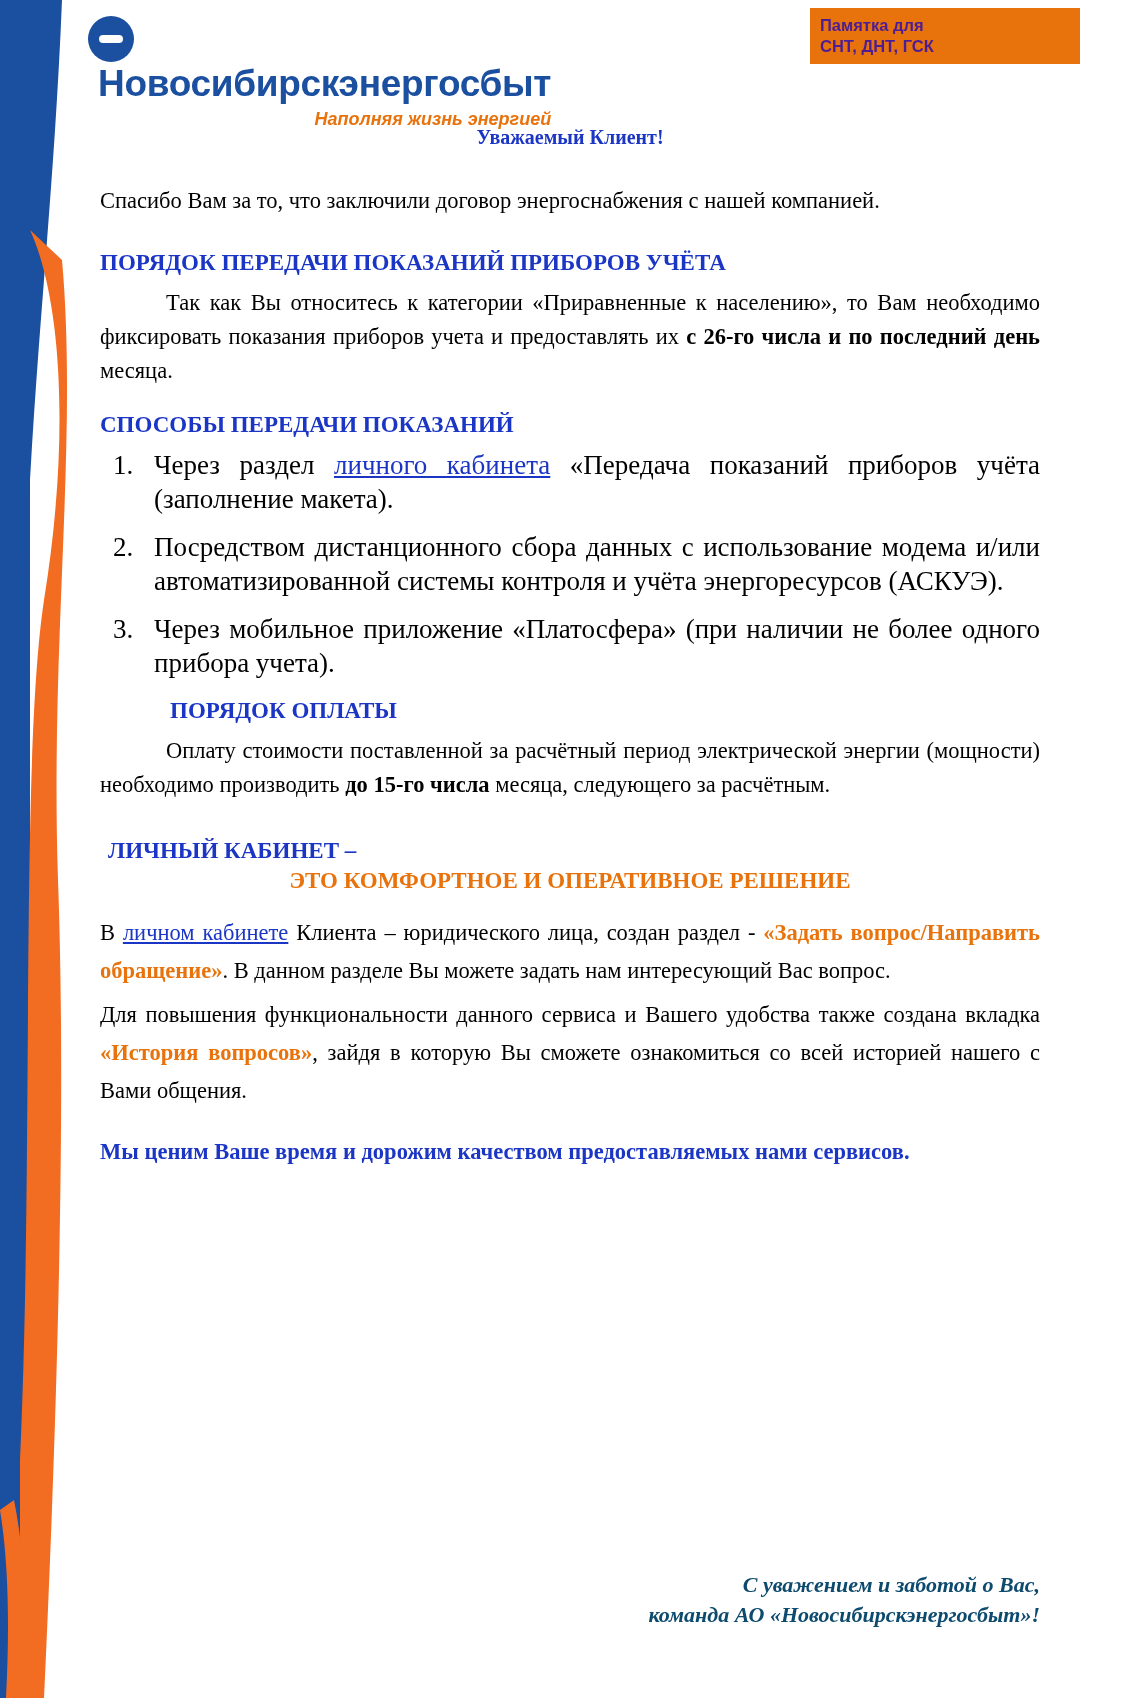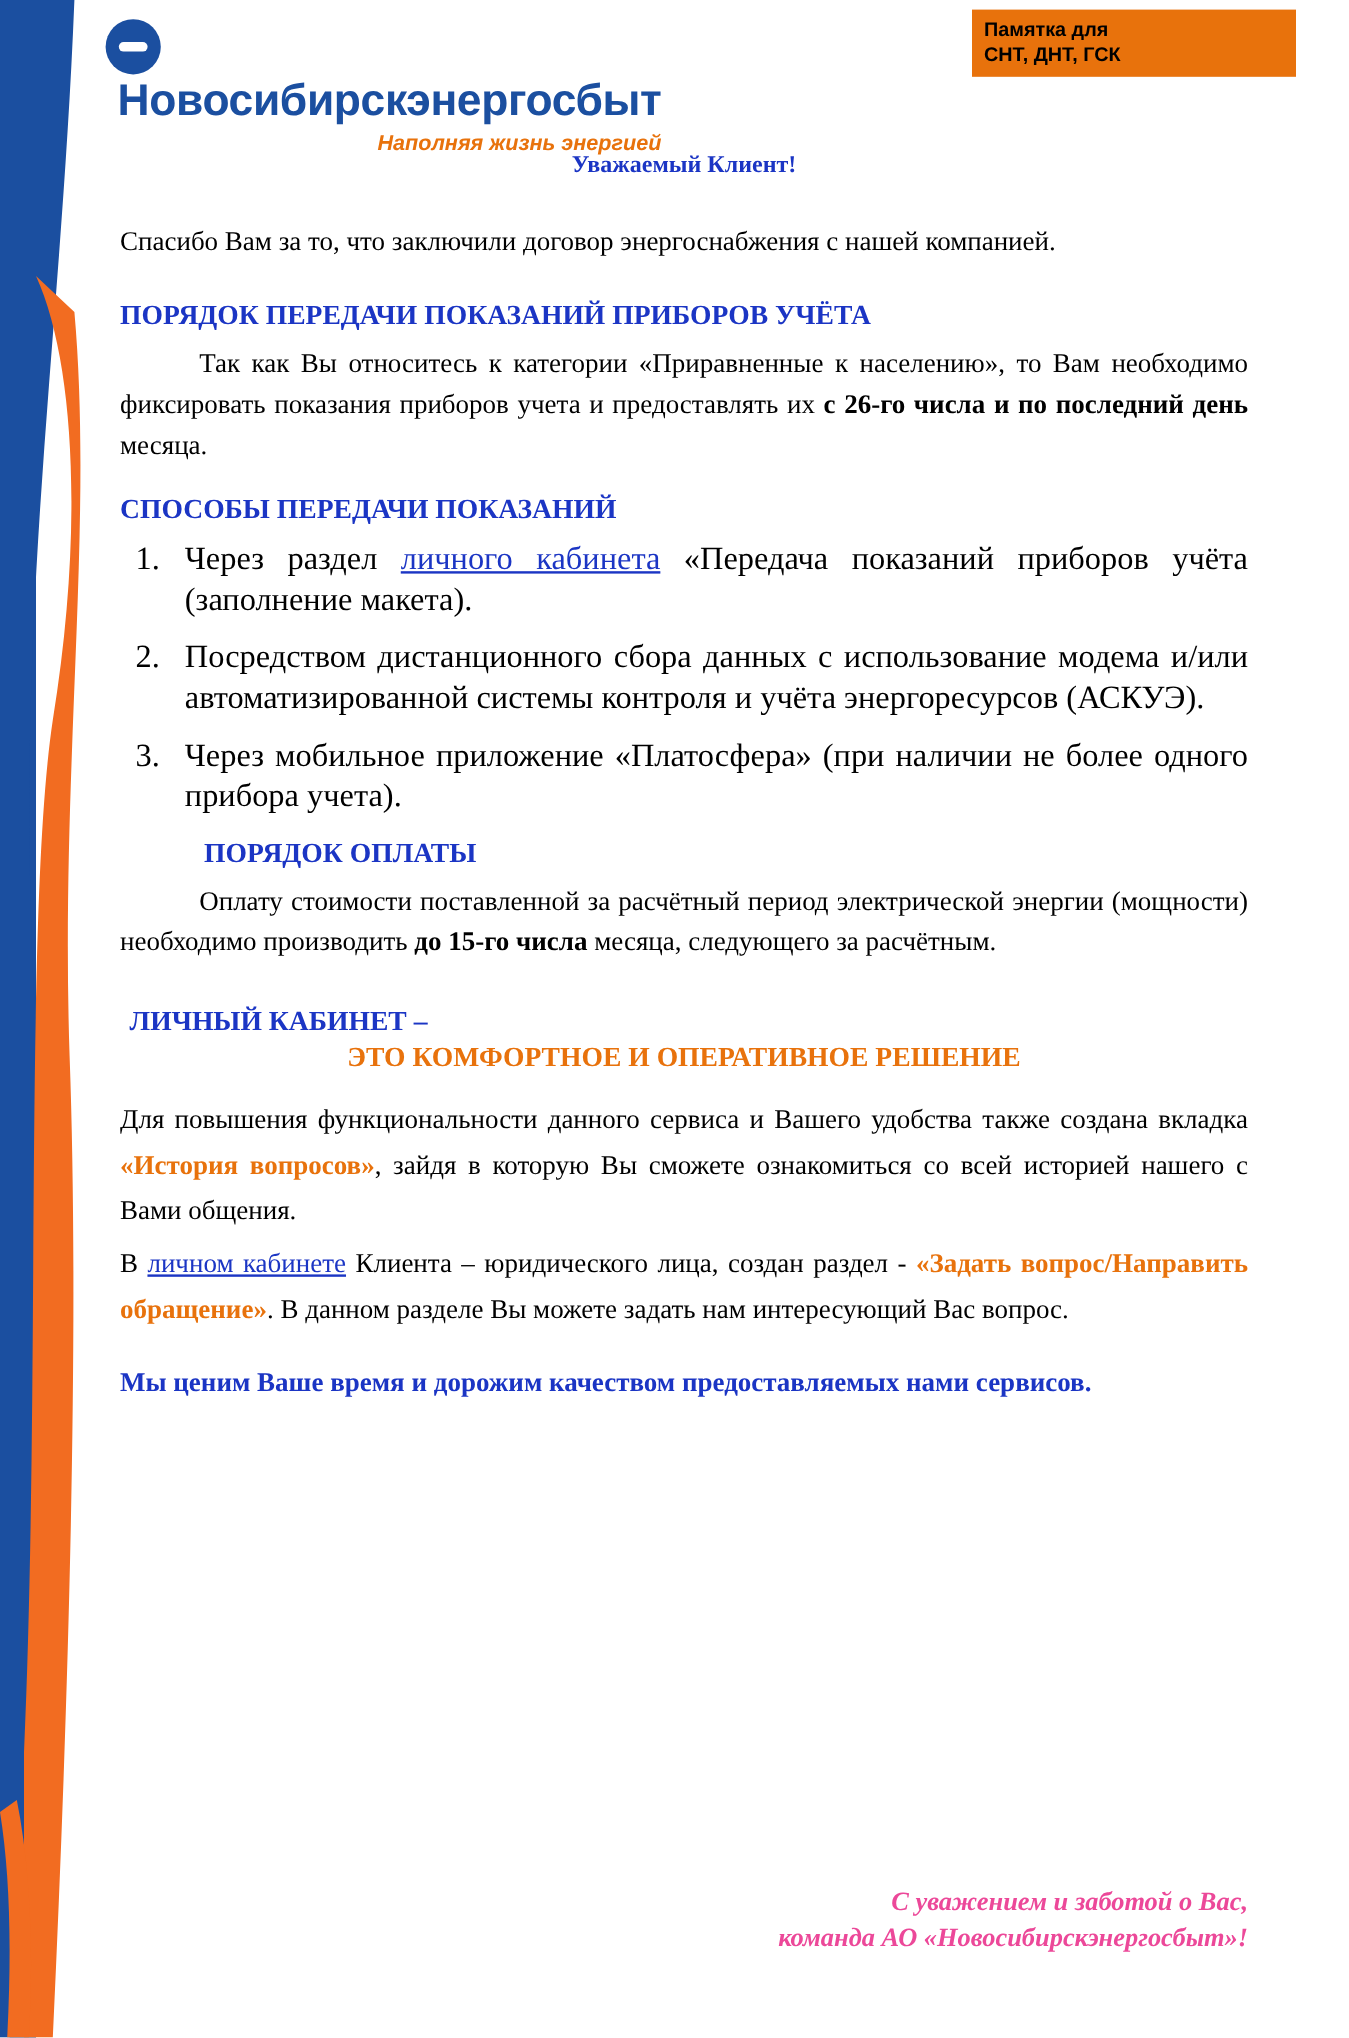--- a/index.html
+++ b/index.html
@@ -84,21 +84,21 @@
     margin-top: 2px;
     white-space: nowrap;
   }
   .badge {
     position: absolute;
     left: 810px;
     top: 8px;
     width: 270px;
     height: 56px;
     background: #e8720c;
-    color: #000000;
+    color: #4c1d95;
     font-family: "Liberation Sans", sans-serif;
     font-weight: bold;
     font-size: 16.5px;
     line-height: 21px;
     padding: 7px 0 0 10px;
     box-sizing: border-box;
   }
 
   
   .content {
@@ -200,21 +200,21 @@
     font-size: 22.5px;
     line-height: 32px;
   }
 
   .signature {
     position: absolute;
     left: 100px;
     top: 1570px;
     width: 940px;
     text-align: right;
-    color: #ec4899;
+    color: #0c4a6e;
     font-weight: bold;
     font-style: italic;
     font-size: 22px;
     line-height: 30px;
   }
 </style>
 </head>
 <body>
 
 <svg class="ribbon" viewBox="0 0 90 1698" preserveAspectRatio="none">
@@ -255,23 +255,23 @@
   </ol>
 
   <h2 class="section left-ind" style="margin-top:16px">ПОРЯДОК ОПЛАТЫ</h2>
   <p class="indent"><span>Оплату стоимости поставленной за расчётный период электрической энергии (мощности) необходимо производить </span><span class="bold">до 15-го числа</span><span> месяца, следующего за расчётным.</span></p>
 
   <div class="cabinet-head">
     <div class="cab-l1">ЛИЧНЫЙ КАБИНЕТ –</div>
     <div class="cab-l2">ЭТО КОМФОРТНОЕ И ОПЕРАТИВНОЕ РЕШЕНИЕ</div>
   </div>
 
+  <p class="body-para"><span>В </span><span class="link">личном кабинете</span><span> Клиента – юридического лица, создан раздел - </span><span class="orange-b">«Задать вопрос/Направить обращение»</span><span>. В данном разделе Вы можете задать нам интересующий Вас вопрос.</span></p>
+
   <p class="body-para"><span>Для повышения функциональности данного сервиса и Вашего удобства также создана вкладка </span><span class="orange-b">«История вопросов»</span><span>, зайдя в которую Вы сможете ознакомиться со всей историей нашего с Вами общения.</span></p>
-
-  <p class="body-para"><span>В </span><span class="link">личном кабинете</span><span> Клиента – юридического лица, создан раздел - </span><span class="orange-b">«Задать вопрос/Направить обращение»</span><span>. В данном разделе Вы можете задать нам интересующий Вас вопрос.</span></p>
 
 
   <div class="closing">Мы ценим Ваше время и дорожим качеством предоставляемых нами сервисов.</div>
 </div>
 
 <div class="signature">
   <div>С уважением и заботой о Вас,</div>
   <div>команда АО «Новосибирскэнергосбыт»!</div>
 </div>
 

